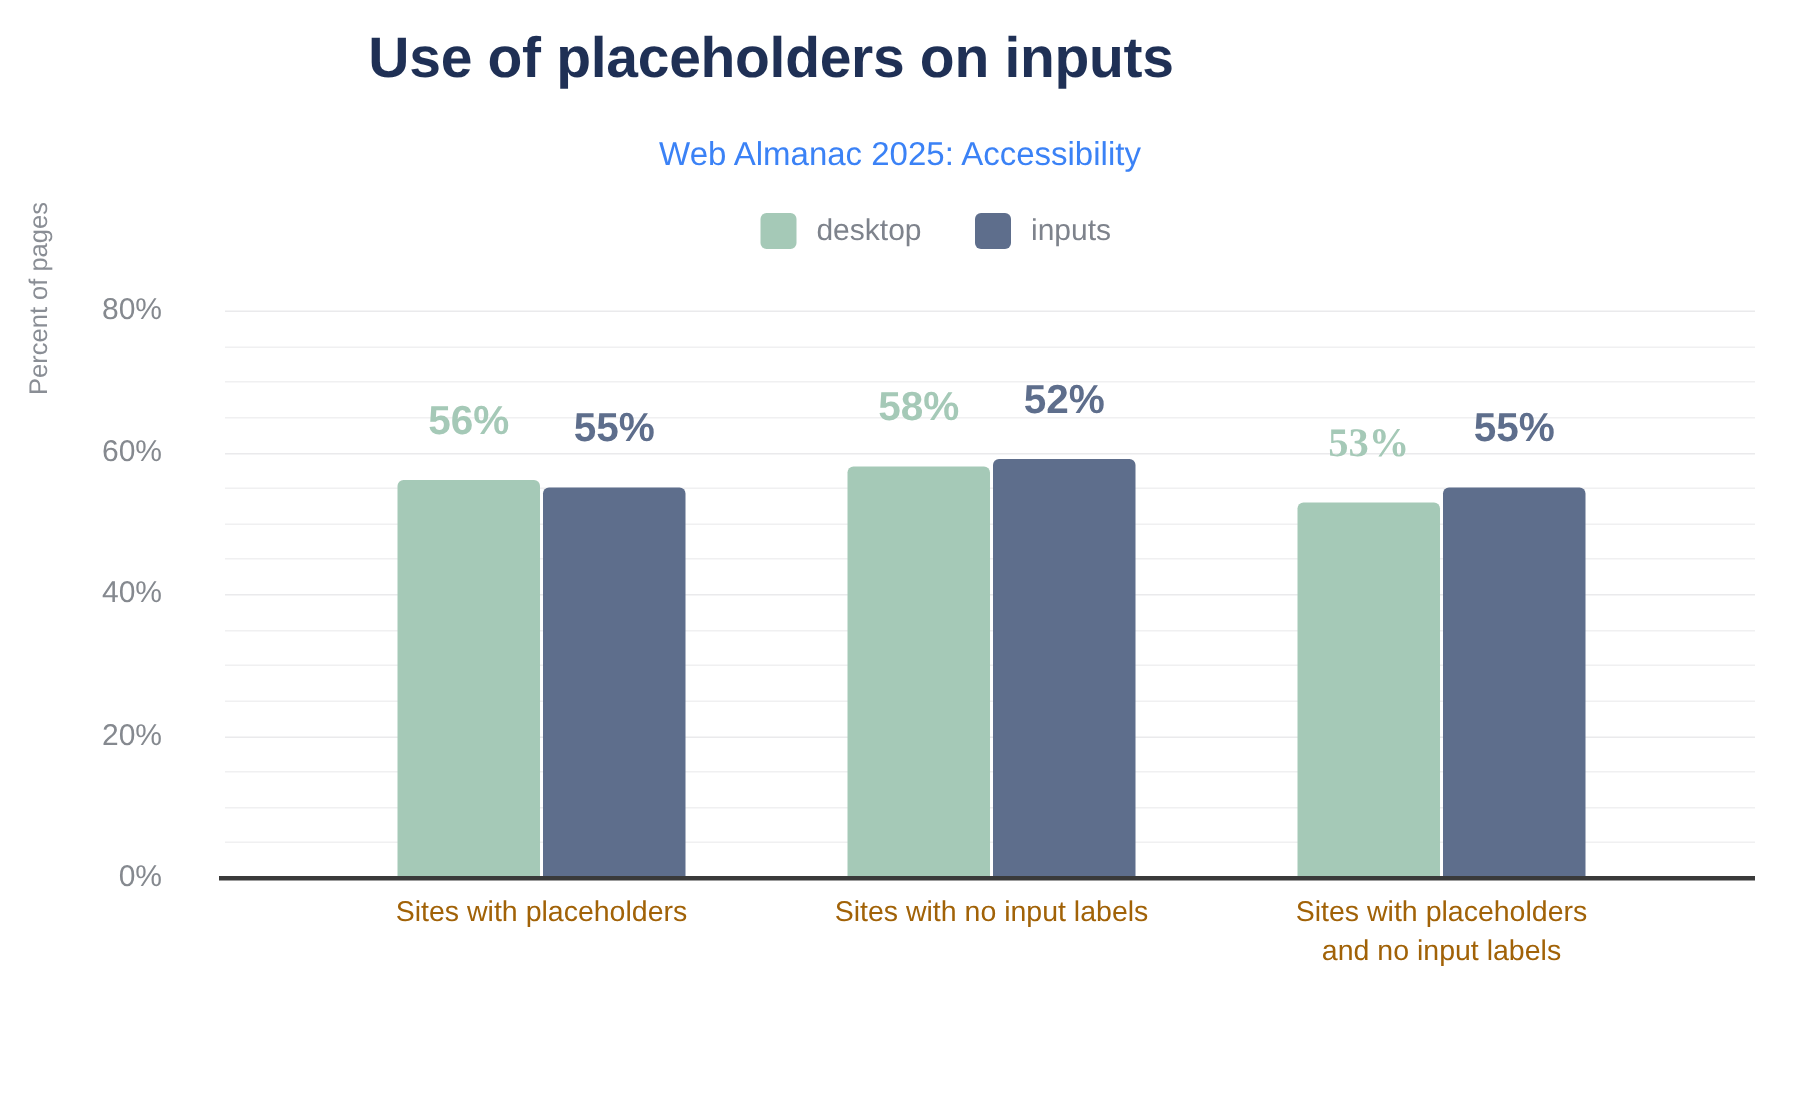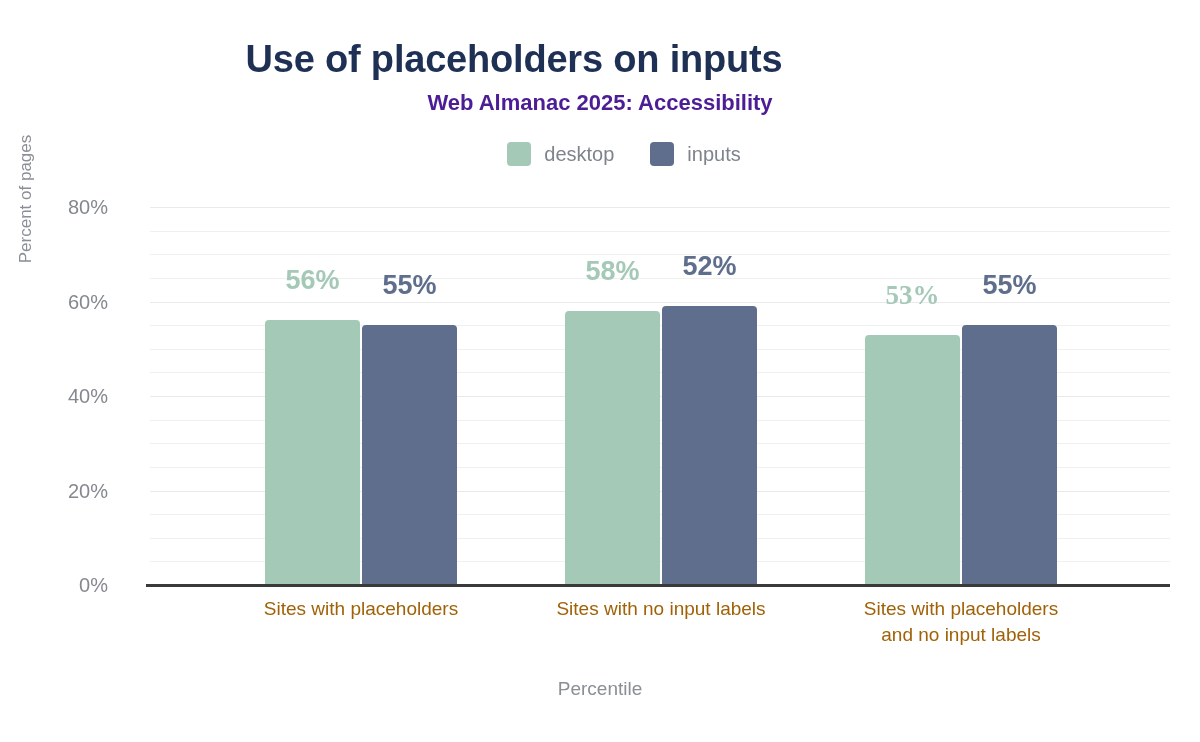--- a/index.html
+++ b/index.html
@@ -16,39 +16,39 @@
   }
 
   .chart-root {
     position: absolute;
     inset: 0;
   }
 
   
   .chart-title {
     position: absolute;
-    top: 40px;
+    top: 20px;
     left: 0;
     width: 1028px;
     text-align: center;
     font-size: 38px;
     font-weight: bold;
     color: #1f3055;
     letter-spacing: -0.2px;
     line-height: 1.05;
   }
   .chart-subtitle {
     position: absolute;
     top: 90px;
     left: 0;
     width: 1200px;
     text-align: center;
     font-size: 22px;
-    color: #4c1d95;
-    font-weight: bold;
+    color: #3b82f6;
+    font-weight: normal;
   }
 
   
   .legend {
     position: absolute;
     top: 142px;
     left: 0;
     width: 1200px;
     display: flex;
     justify-content: center;
@@ -227,14 +227,13 @@
   </div>
 
   <div class="axis-baseline"></div>
   <div id="xticks">
       <div class="xtick" style="left: 361px;">Sites with placeholders</div>
       <div class="xtick" style="left: 661px; text-align: right;">Sites with no input labels</div>
       <div class="xtick" style="left: 961px;">Sites with placeholders
 and no input labels</div>
     </div>
 
-  <div class="x-axis-title">Percentile</div>
 </div>
 
 </body></html>

